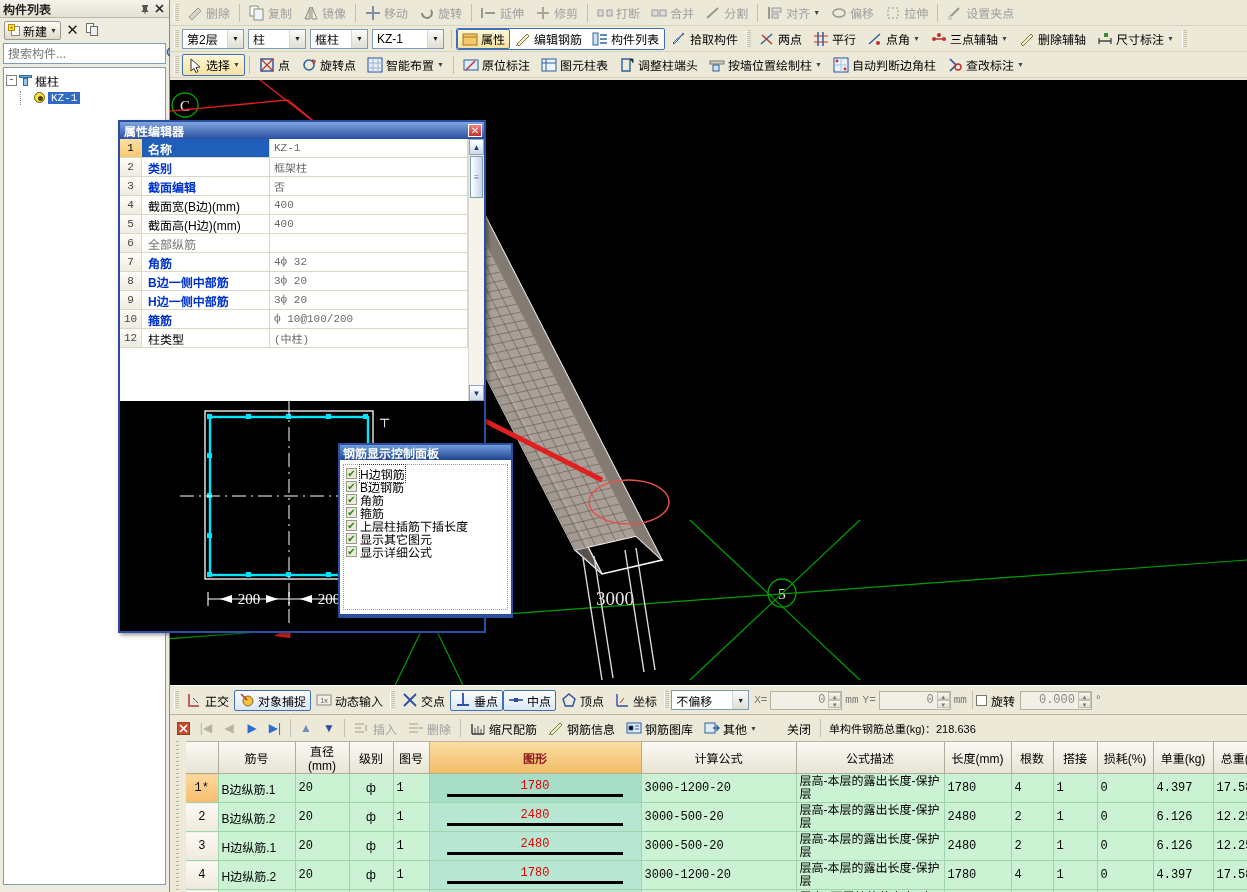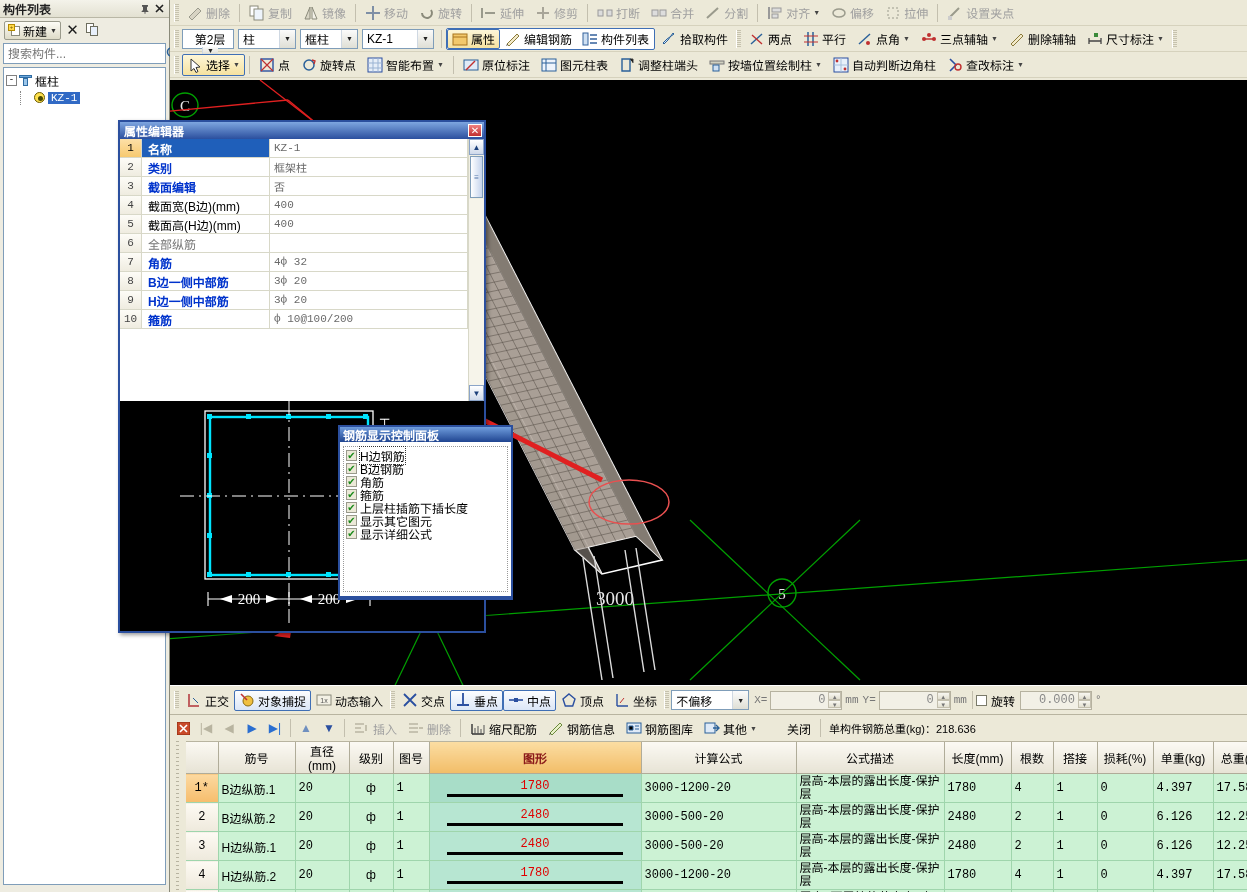--- a/index.html
+++ b/index.html
@@ -182,21 +182,21 @@
     margin: 1px; height: 42px; background: linear-gradient(to right,#fff,#c4d3ec);
     border: 1px solid #7f9db9; cursor: pointer;
     display:flex;align-items:center;justify-content:center; font-size:8px;color:#5577aa;
   }
   .sb-track { flex: 1; background: #f6f4ea; }
   .pd-preview { background: #000; height: 230px; position: relative; overflow: hidden; }
   .pd-preview svg { position: absolute; left:0; top:0; }
 
   
   #rebar-panel {
-    position: absolute; left: 338px; top: 425px; width: 175px; height: 175px;
+    position: absolute; left: 338px; top: 443px; width: 175px; height: 175px;
     border: 2px solid #2b4f9e; background: #2b4f9e;
   }
   .rp-title { height: 15px; display: flex; align-items: center; padding-left: 3px;
               background: linear-gradient(to bottom,#6f9ddd,#1f4490); }
   .rp-title .t { color: #fff; font-weight: bold; font-size: 12px; }
   .rp-body { background: #fff; height: 154px; margin: 0; padding: 4px 3px; }
   .rp-inner { border: 1px dotted #999; height: 100%; padding: 2px 2px; }
   .rp-item { display: flex; align-items: center; height: 13px; gap: 3px; }
   .rp-item .cb {
     width: 11px; height: 11px; border: 1px solid #9a9a8c; background: #ece9d8;
@@ -442,21 +442,21 @@
           <span class="ico"><svg width="16" height="16" viewBox="0 0 16 16">
               <path d="M2 13L12 3" stroke="#9a9a8c" stroke-width="2"></path>
               <rect x="1" y="11" width="4" height="4" fill="#ccc"></rect>
             </svg></span>
           <span class="lbl">设置夹点</span>
         </div>
       </div>
 
     <div class="tbrow" id="row2">
         <span class="grip"></span>
-        <div class="combo" style="width: 52px; flex-direction: column;">
+        <div class="combo" style="width: 62px;">
           <span class="cval">第2层</span>
           <span class="cbtn">▼</span>
         </div>
         <div class="combo" style="width: 58px;">
           <span class="cval">柱</span>
           <span class="cbtn">▼</span>
         </div>
         <div class="combo" style="width: 58px;">
           <span class="cval">框柱</span>
           <span class="cbtn">▼</span>
@@ -803,20 +803,25 @@
             </div>
             <div class="pd-row">
               <div class="c c-idx">9</div>
               <div class="c c-name">H边一侧中部筋</div>
               <div class="c c-val">3ф 20</div>
             </div>
             <div class="pd-row">
               <div class="c c-idx">10</div>
               <div class="c c-name">箍筋</div>
               <div class="c c-val">ф 10@100/200</div>
+            </div>
+            <div class="pd-row">
+              <div class="c c-idx">12</div>
+              <div class="c c-name black">柱类型</div>
+              <div class="c c-val">(中柱)</div>
             </div>
           </div>
       </div>
       <div class="pd-scroll">
         <div class="sb-arrow">▲</div>
         <div class="sb-thumb">≡</div>
         <div class="sb-track"></div>
         <div class="sb-arrow">▼</div>
       </div>
     </div>

